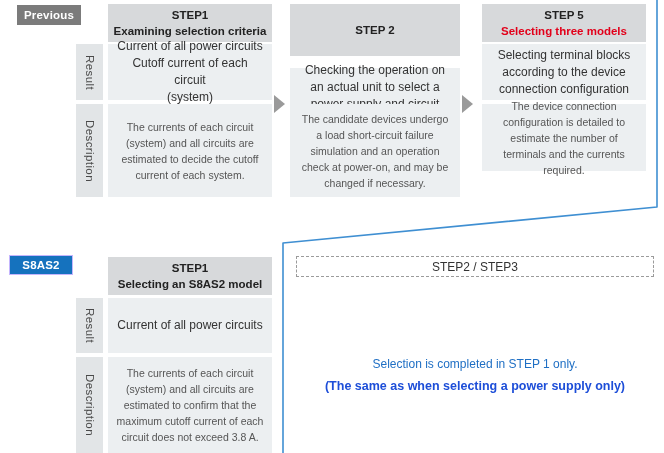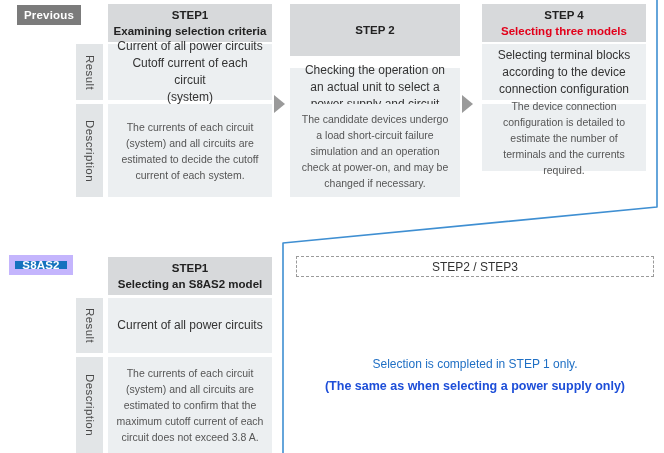--- a/index.html
+++ b/index.html
@@ -37,21 +37,21 @@
   .badge-previous {
     left: 9px; top: 5px;
     width: 64px; height: 20px;
     background: #7b7b7b;
     margin-left: 8px;
   }
   .badge-s8as2 {
     left: 9px; top: 255px;
     width: 64px; height: 20px;
     background: #1572be;
-    border: 6px solid #c4b5fd;
+    border: 1px solid #c4b5fd;
     box-sizing: border-box;
   }
 
   
   .rowlabel {
     position: absolute;
     background: #e2e5e7;
     display: flex;
     align-items: center;
     justify-content: center;
@@ -211,21 +211,21 @@
   <div class="cell result" style="left:290px; top:44px; width:170px; height:56px;margin-top:24px;">
     <span class="txt">Checking the operation on an actual unit to select a power supply and circuit protectors</span>
   </div>
   <div class="cell desc" style="left:290px; top:104px; width:170px; height:93px;">
     <span class="txt">The candidate devices undergo a load short-circuit failure simulation and an operation check at power-on, and may be changed if necessary.</span>
   </div>
 
   <div class="arrow" style="left:462px; top:95px;"></div>
 
   <div class="step-header" style="left:482px; top:4px; width:164px; height:38px;">
-    <div class="line1">STEP 4</div>
+    <div class="line1">STEP 5</div>
     <div class="line2 accent">Selecting three models</div>
   </div>
   <div class="cell result" style="left:482px; top:44px; width:164px; height:56px;">
     <span class="txt">Selecting terminal blocks according to the device connection configuration</span>
   </div>
   <div class="cell desc" style="left:482px; top:104px; width:164px; height:67px;">
     <span class="txt">The device connection configuration is detailed to estimate the number of terminals and the currents required.</span>
   </div>
 
   <div class="badge badge-s8as2">

